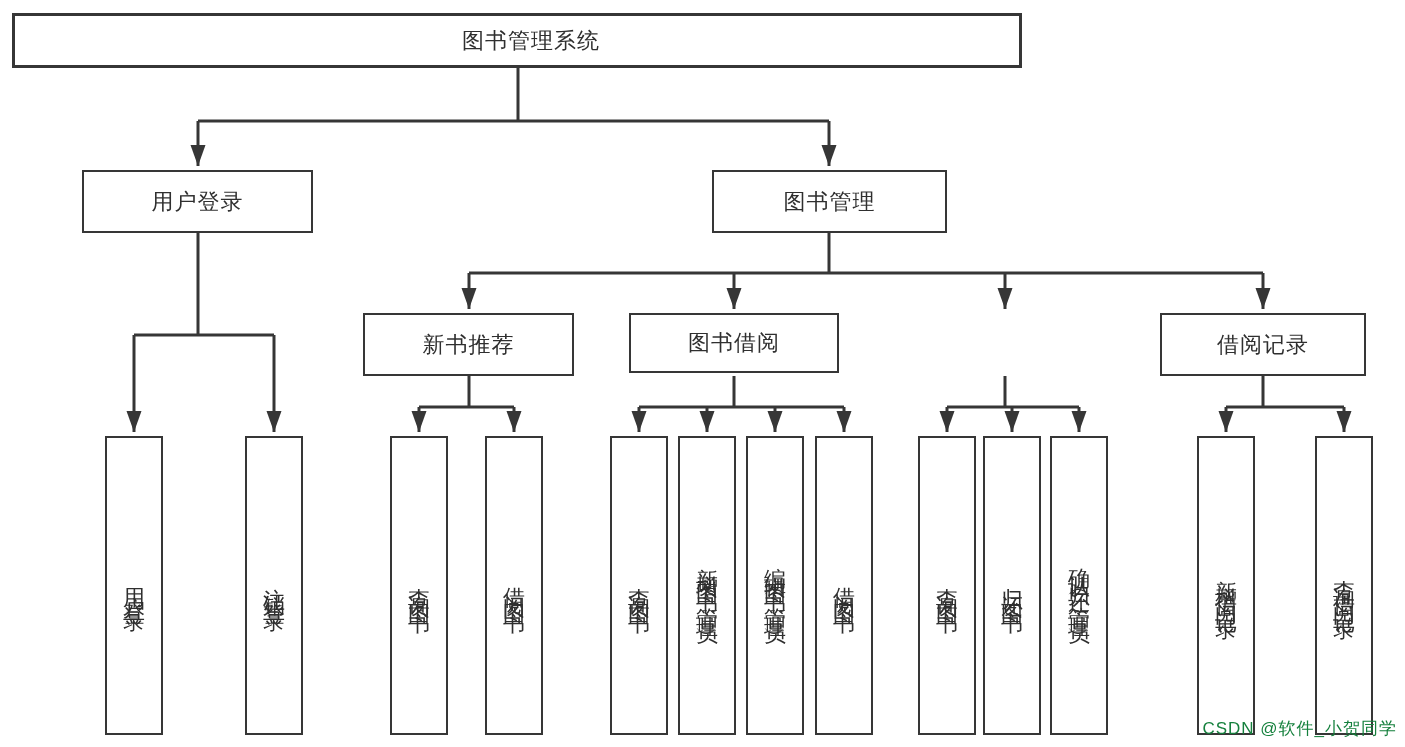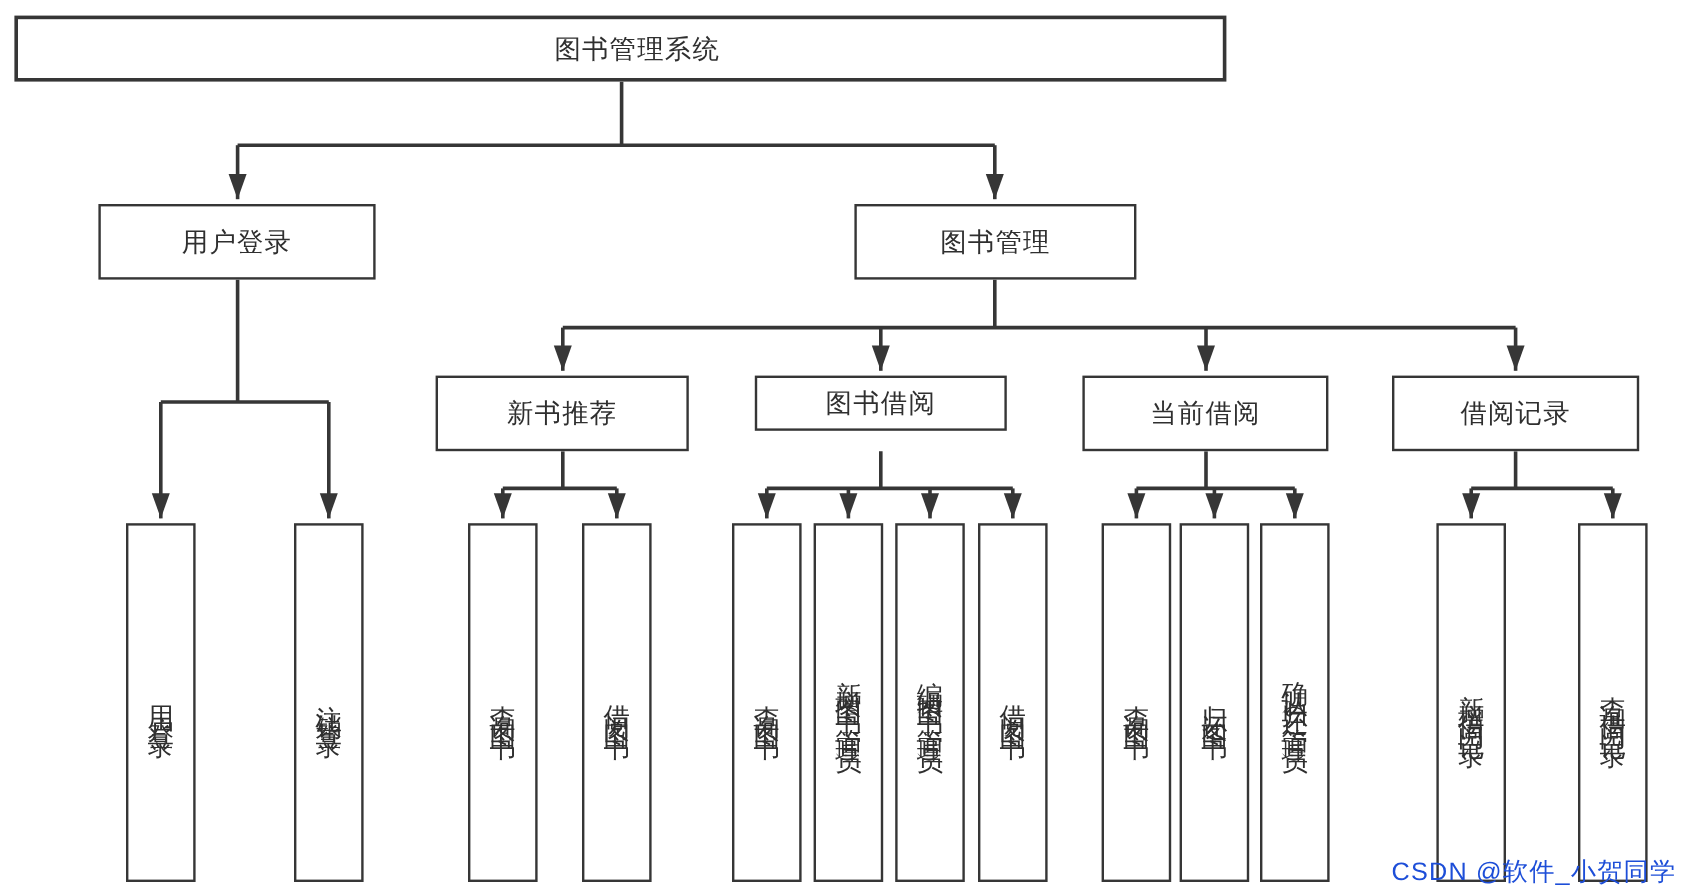--- a/index.html
+++ b/index.html
@@ -18,21 +18,21 @@
     position:absolute;box-sizing:border-box;background:#ffffff;
     border:2.5px solid #363636;display:flex;align-items:center;justify-content:center;
     top:436px;width:58px;height:299px;
   }
   .vnode .vtext{
     writing-mode:vertical-rl;text-orientation:mixed;
     font-size:22px;line-height:1;letter-spacing:8px;white-space:nowrap;
   }
   .watermark{
     position:absolute;right:8px;bottom:7px;
-    font-size:21px;color:#1d4ed8;letter-spacing:1px;white-space:nowrap;
+    font-size:17px;color:#15803d;letter-spacing:1px;white-space:nowrap;
   }
 </style>
 </head>
 <body>
 
 <div class="stage">
 
   <svg class="wires" width="1405" height="747" viewBox="0 0 1405 747">
     <defs>
       <marker id="arw" orient="auto" markerUnits="userSpaceOnUse" markerWidth="30" markerHeight="30" refX="21" refY="15" overflow="visible">
@@ -89,22 +89,21 @@
       </g>
     </g>
   </svg>
 
   <div class="node root" style="left:12px;top:13px;width:1010px;height:55px;padding-left:28px;">图书管理系统</div>
 
   <div class="node" style="left:82px;top:170px;width:231px;height:63px;">用户登录</div>
   <div class="node" style="left:363px;top:313px;width:211px;height:63px;">新书推荐</div>
 
   <div class="node" style="left:712px;top:170px;width:235px;height:63px;">图书管理</div>
-  <div class="node" style="left:629px;top:313px;width:210px;height:46px;">图书借阅</div>
-  <div class="node" style="left:902px;top:313px;width:205px;height:63px;">当前借阅</div>
+  <div class="node" style="left:629px;top:313px;width:210px;height:60px;">图书借阅</div>
   <div class="node" style="left:1160px;top:313px;width:206px;height:63px;">借阅记录</div>
 
   <div class="vnode" style="left:105px;">
     <span class="vtext">用户登录</span>
   </div>
   <div class="vnode" style="left:245px;">
     <span class="vtext">注销登录</span>
   </div>
 
   <div class="vnode" style="left:390px;">

